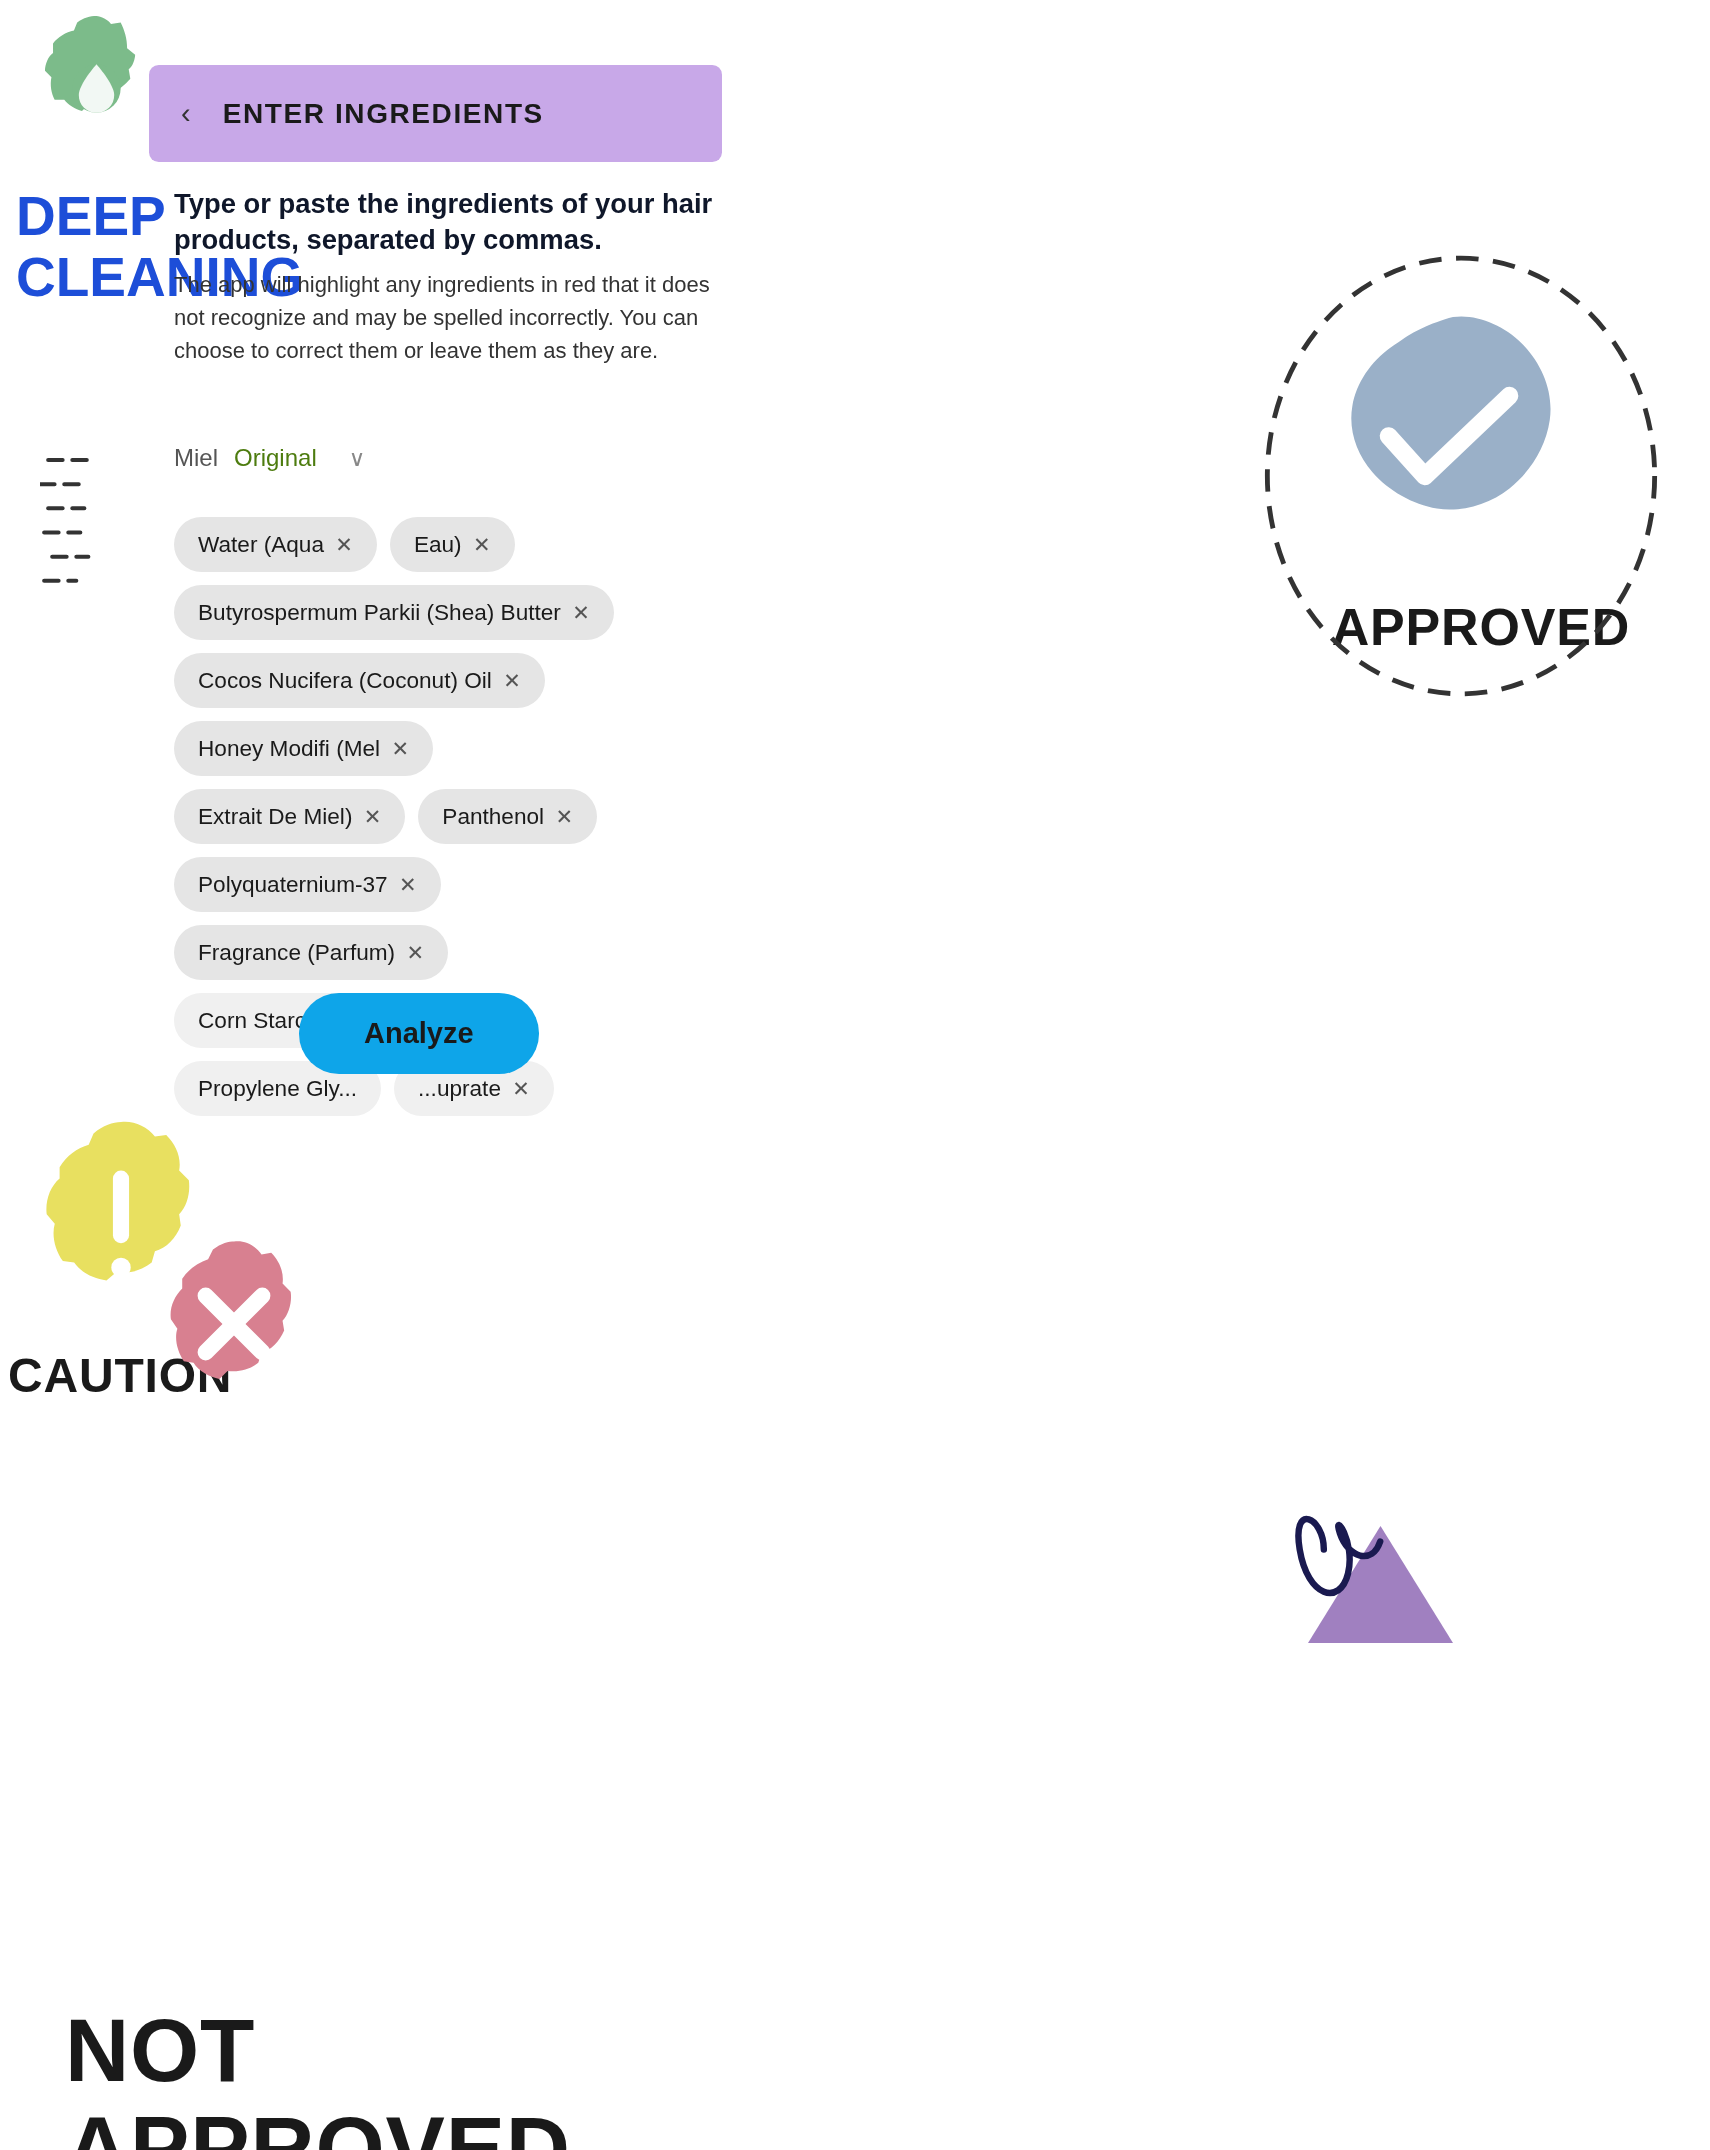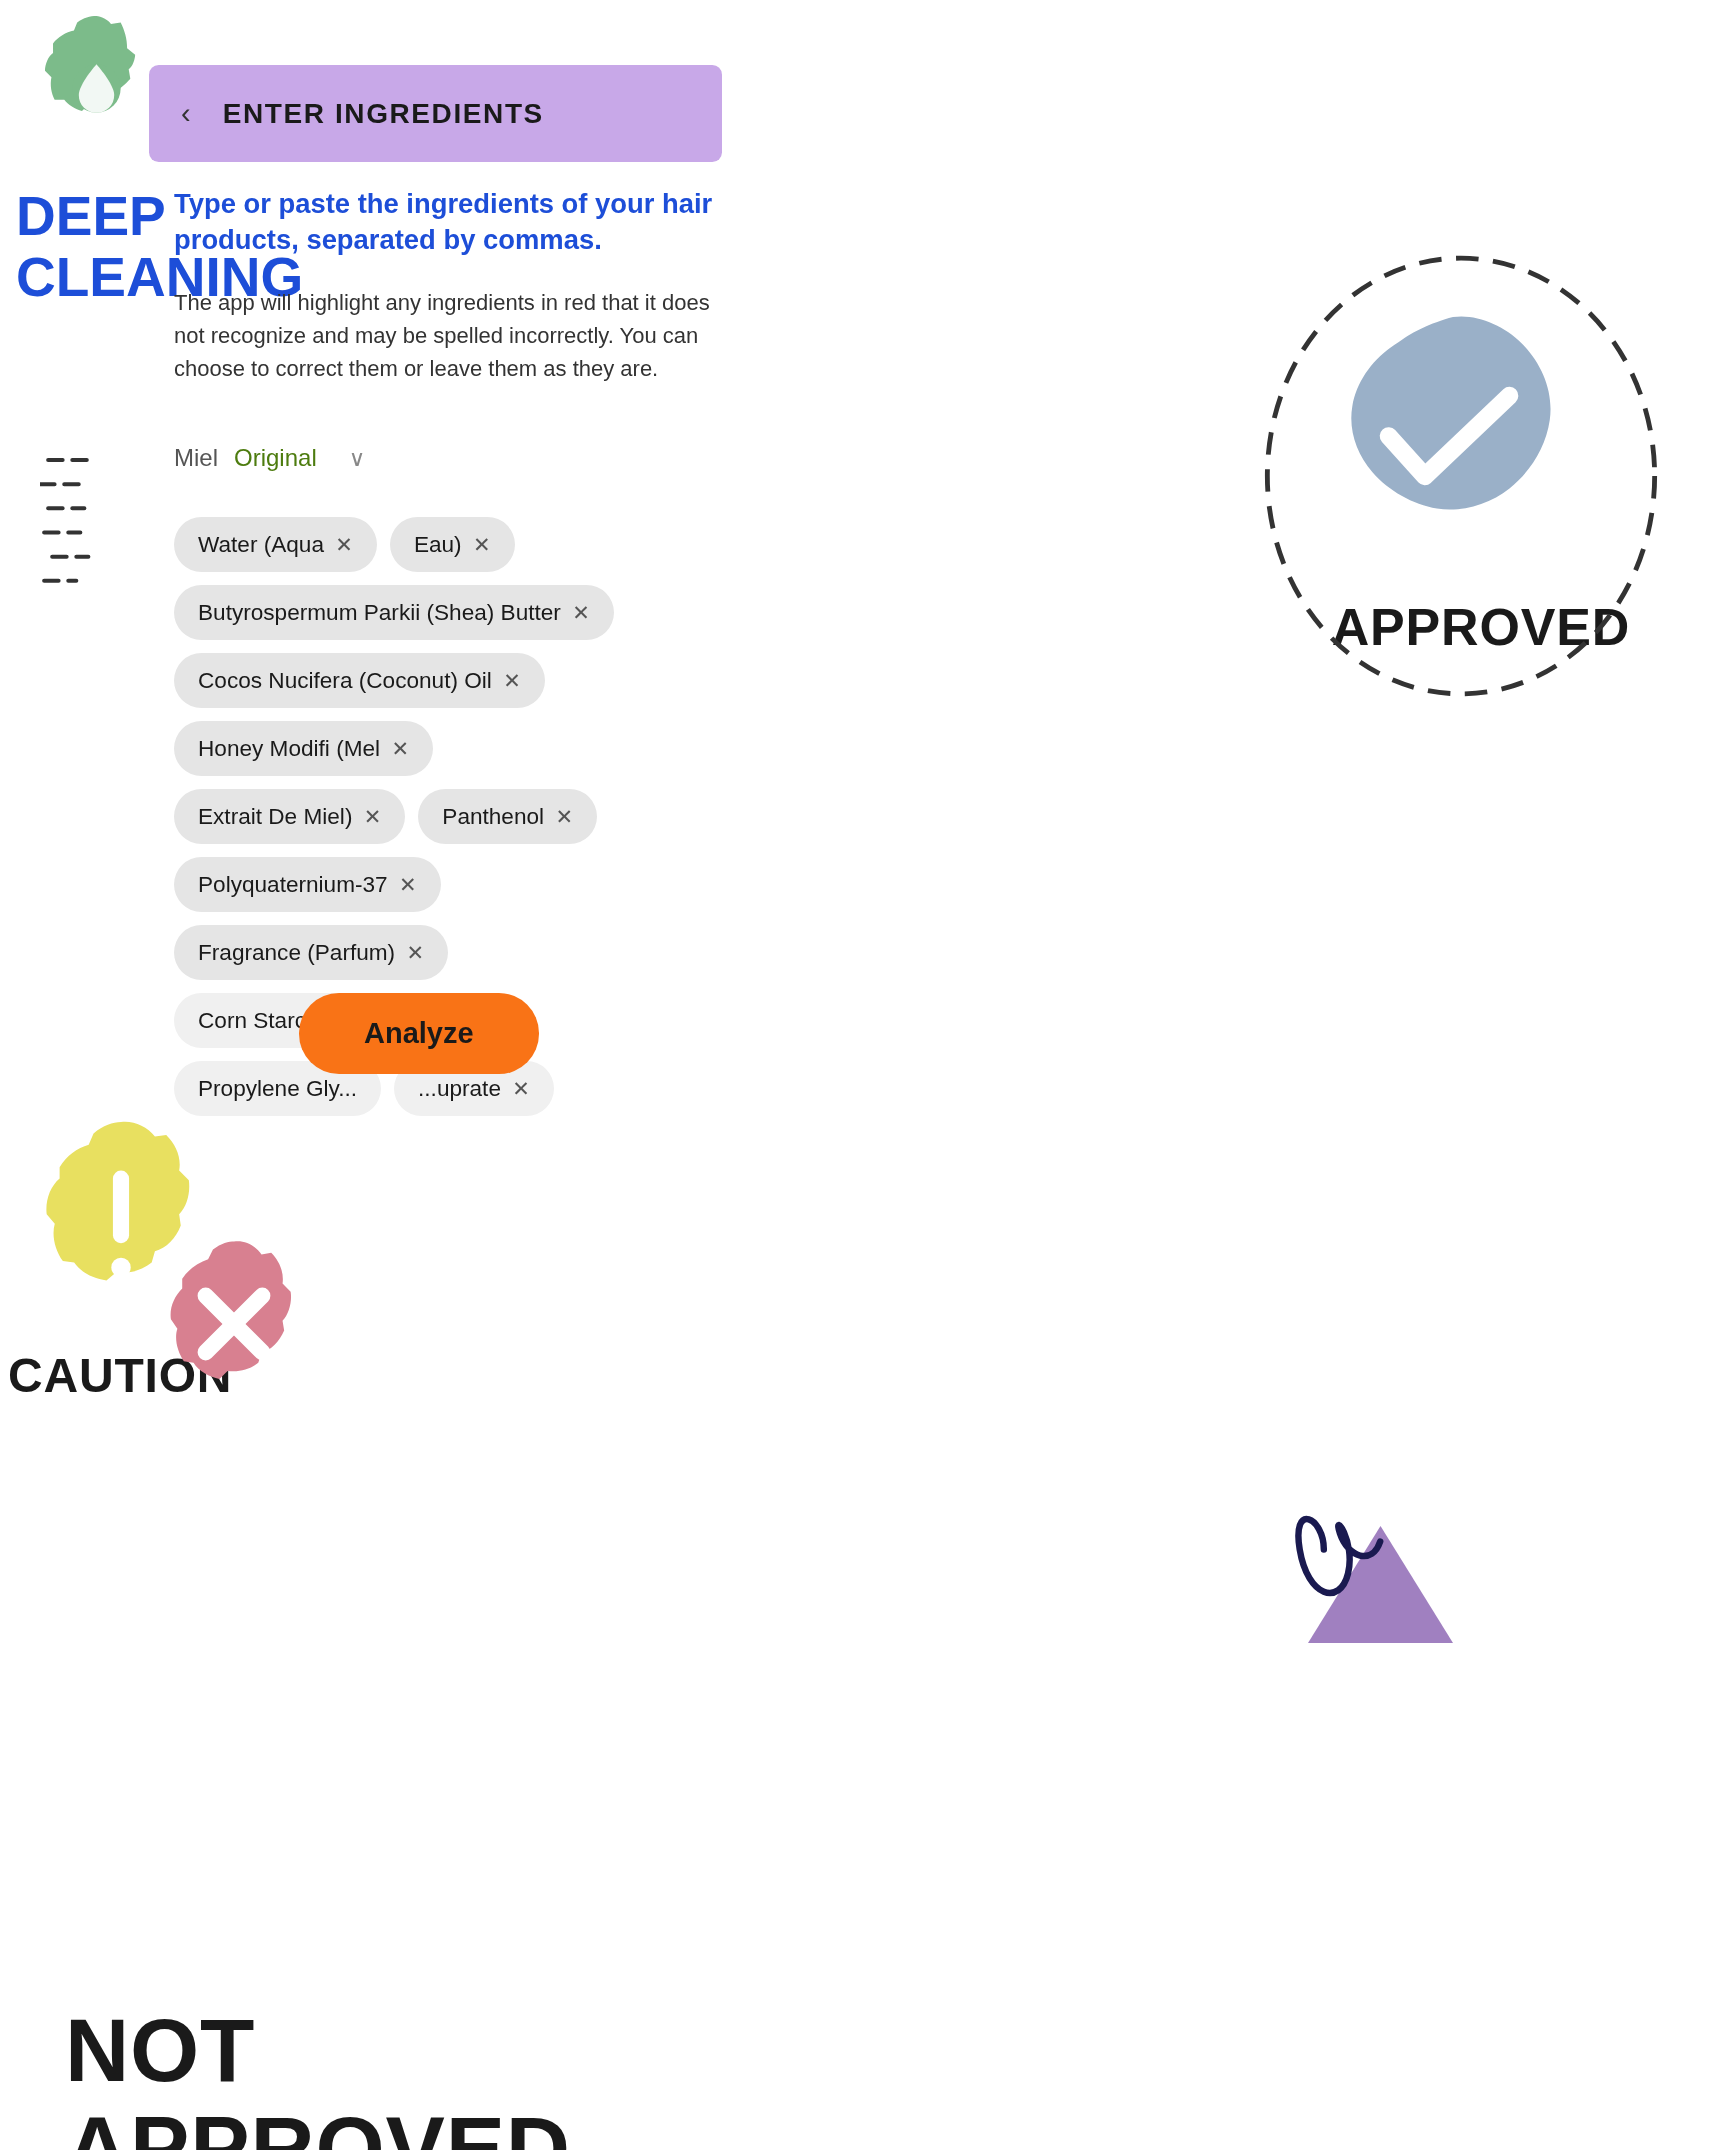--- a/index.html
+++ b/index.html
@@ -66,23 +66,23 @@
     .description-area {
       position: absolute;
       top: 186px;
       left: 174px;
       width: 549px;
     }
 
     .description-primary {
       font-size: 27.4px;
       font-weight: 700;
-      color: #1d4ed8;
+      color: #0f172a;
       line-height: 1.3;
-      margin-bottom: 29px;
+      margin-bottom: 11px;
     }
 
     .description-secondary {
       font-size: 22px;
       color: #333;
       line-height: 1.5;
     }
 
     
     .mode-row {
@@ -143,21 +143,21 @@
       color: #555;
       cursor: pointer;
       line-height: 1;
     }
 
     
     .analyze-btn {
       position: absolute;
       top: 993px;
       left: 299px;
-      background: #f97316;
+      background: #0ea5e9;
       color: #1a1a1a;
       border: none;
       border-radius: 40px;
       padding: 24px 65px;
       font-size: 29px;
       font-weight: 600;
       cursor: pointer;
       z-index: 10;
     }
 

